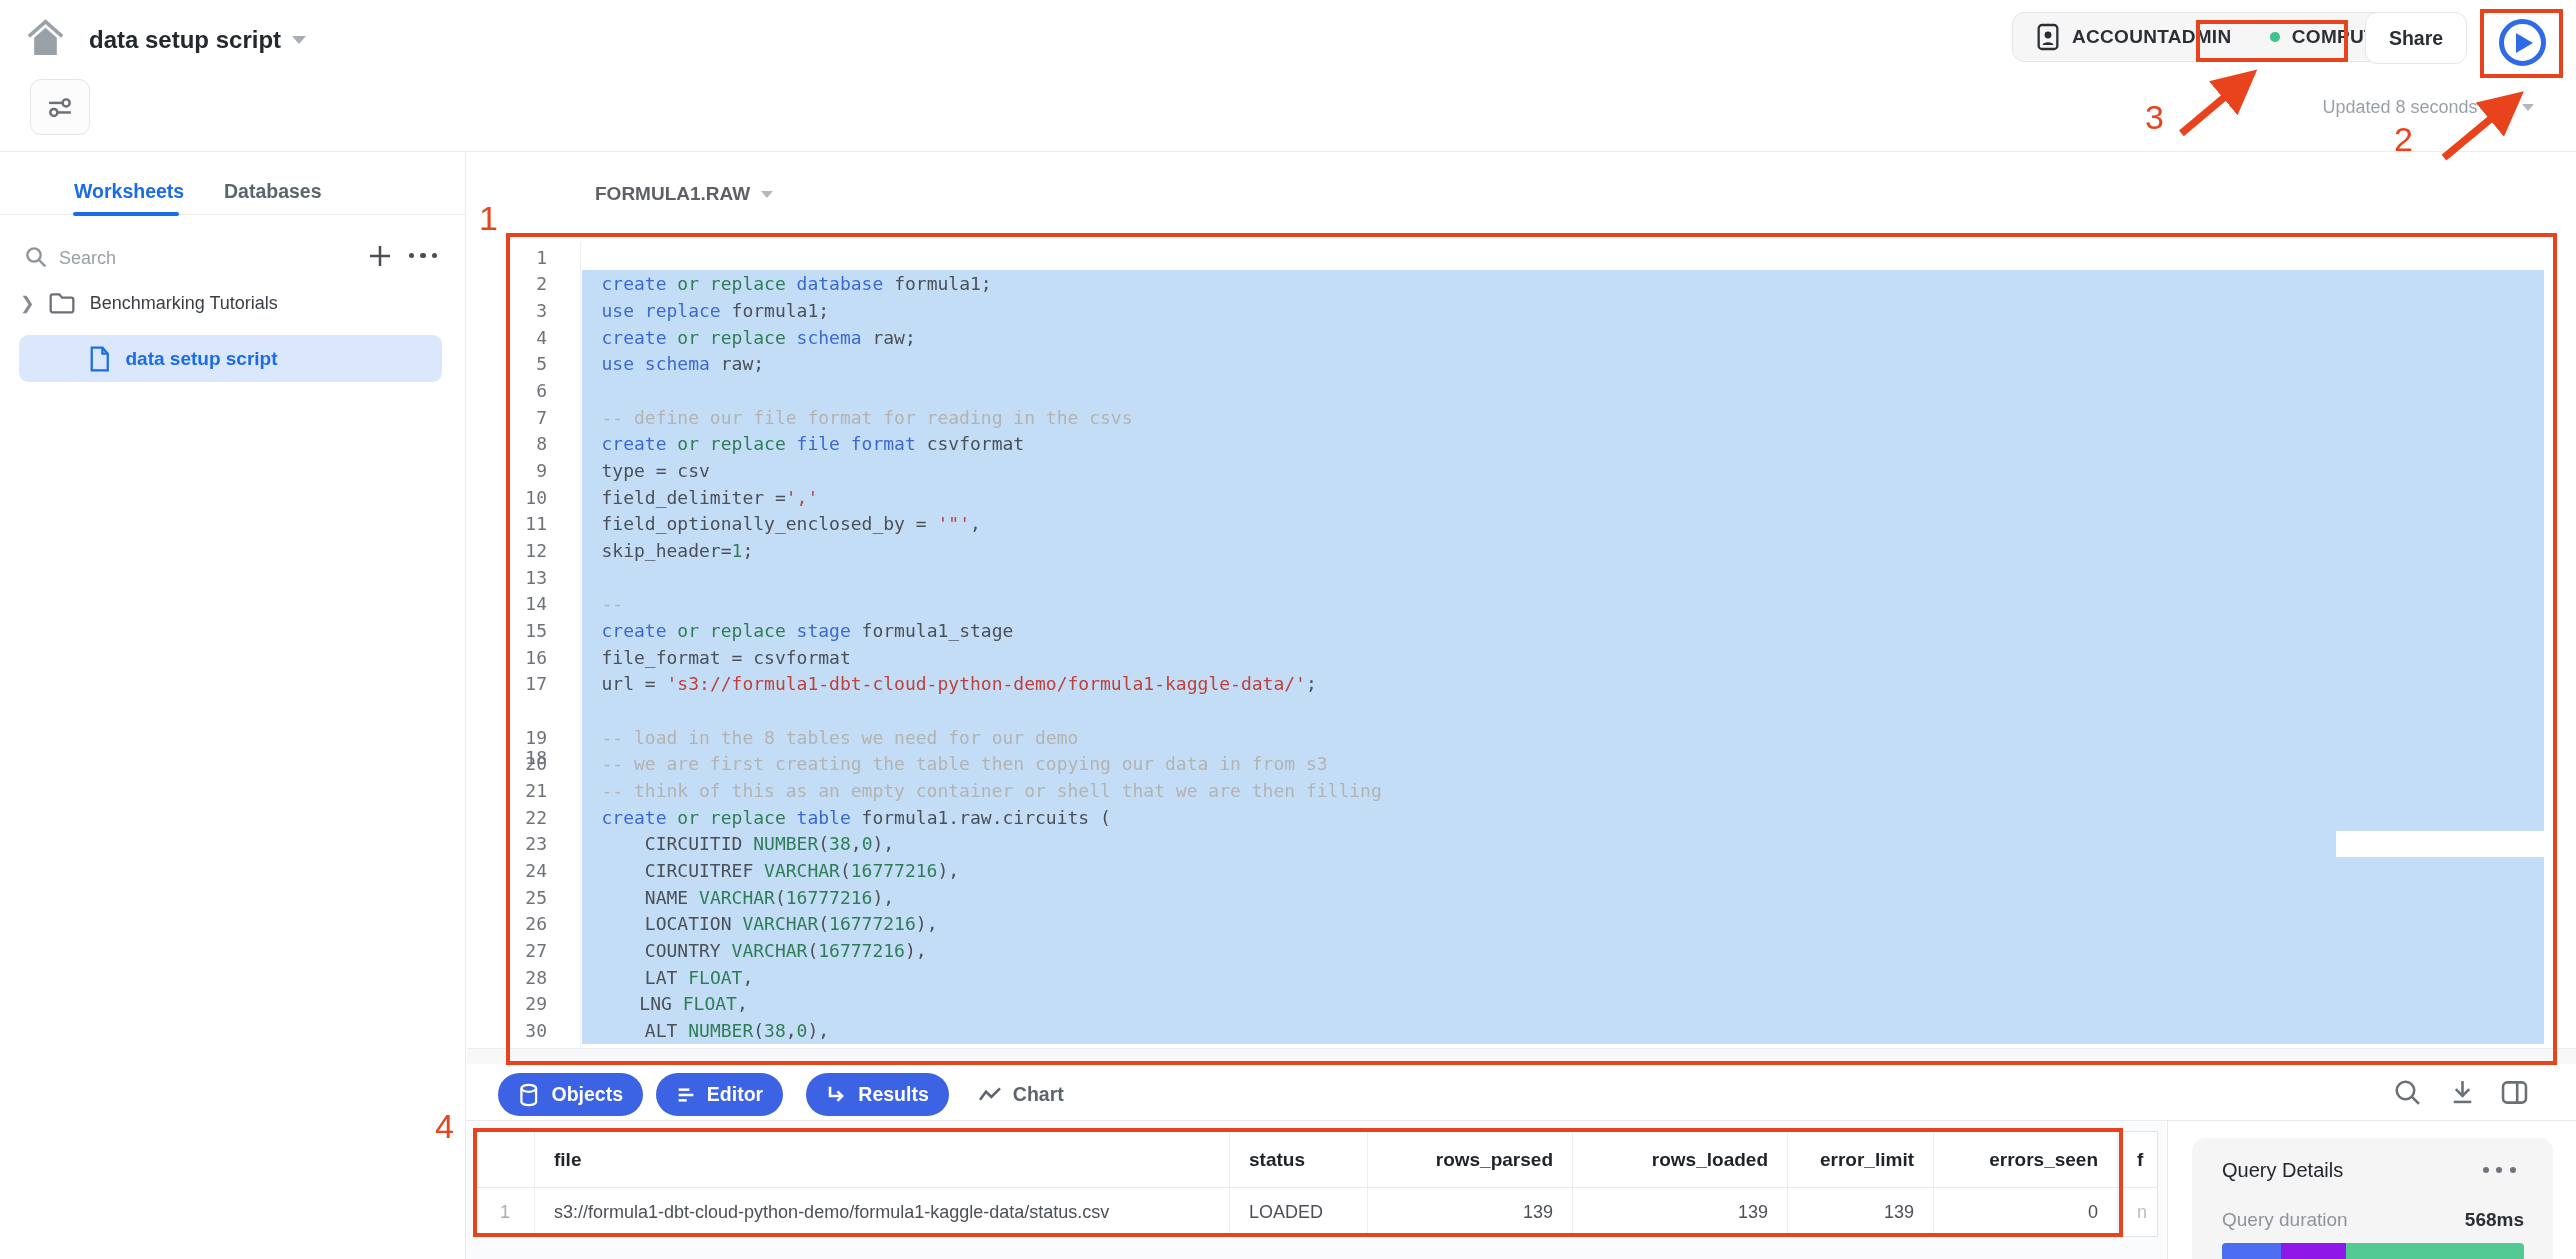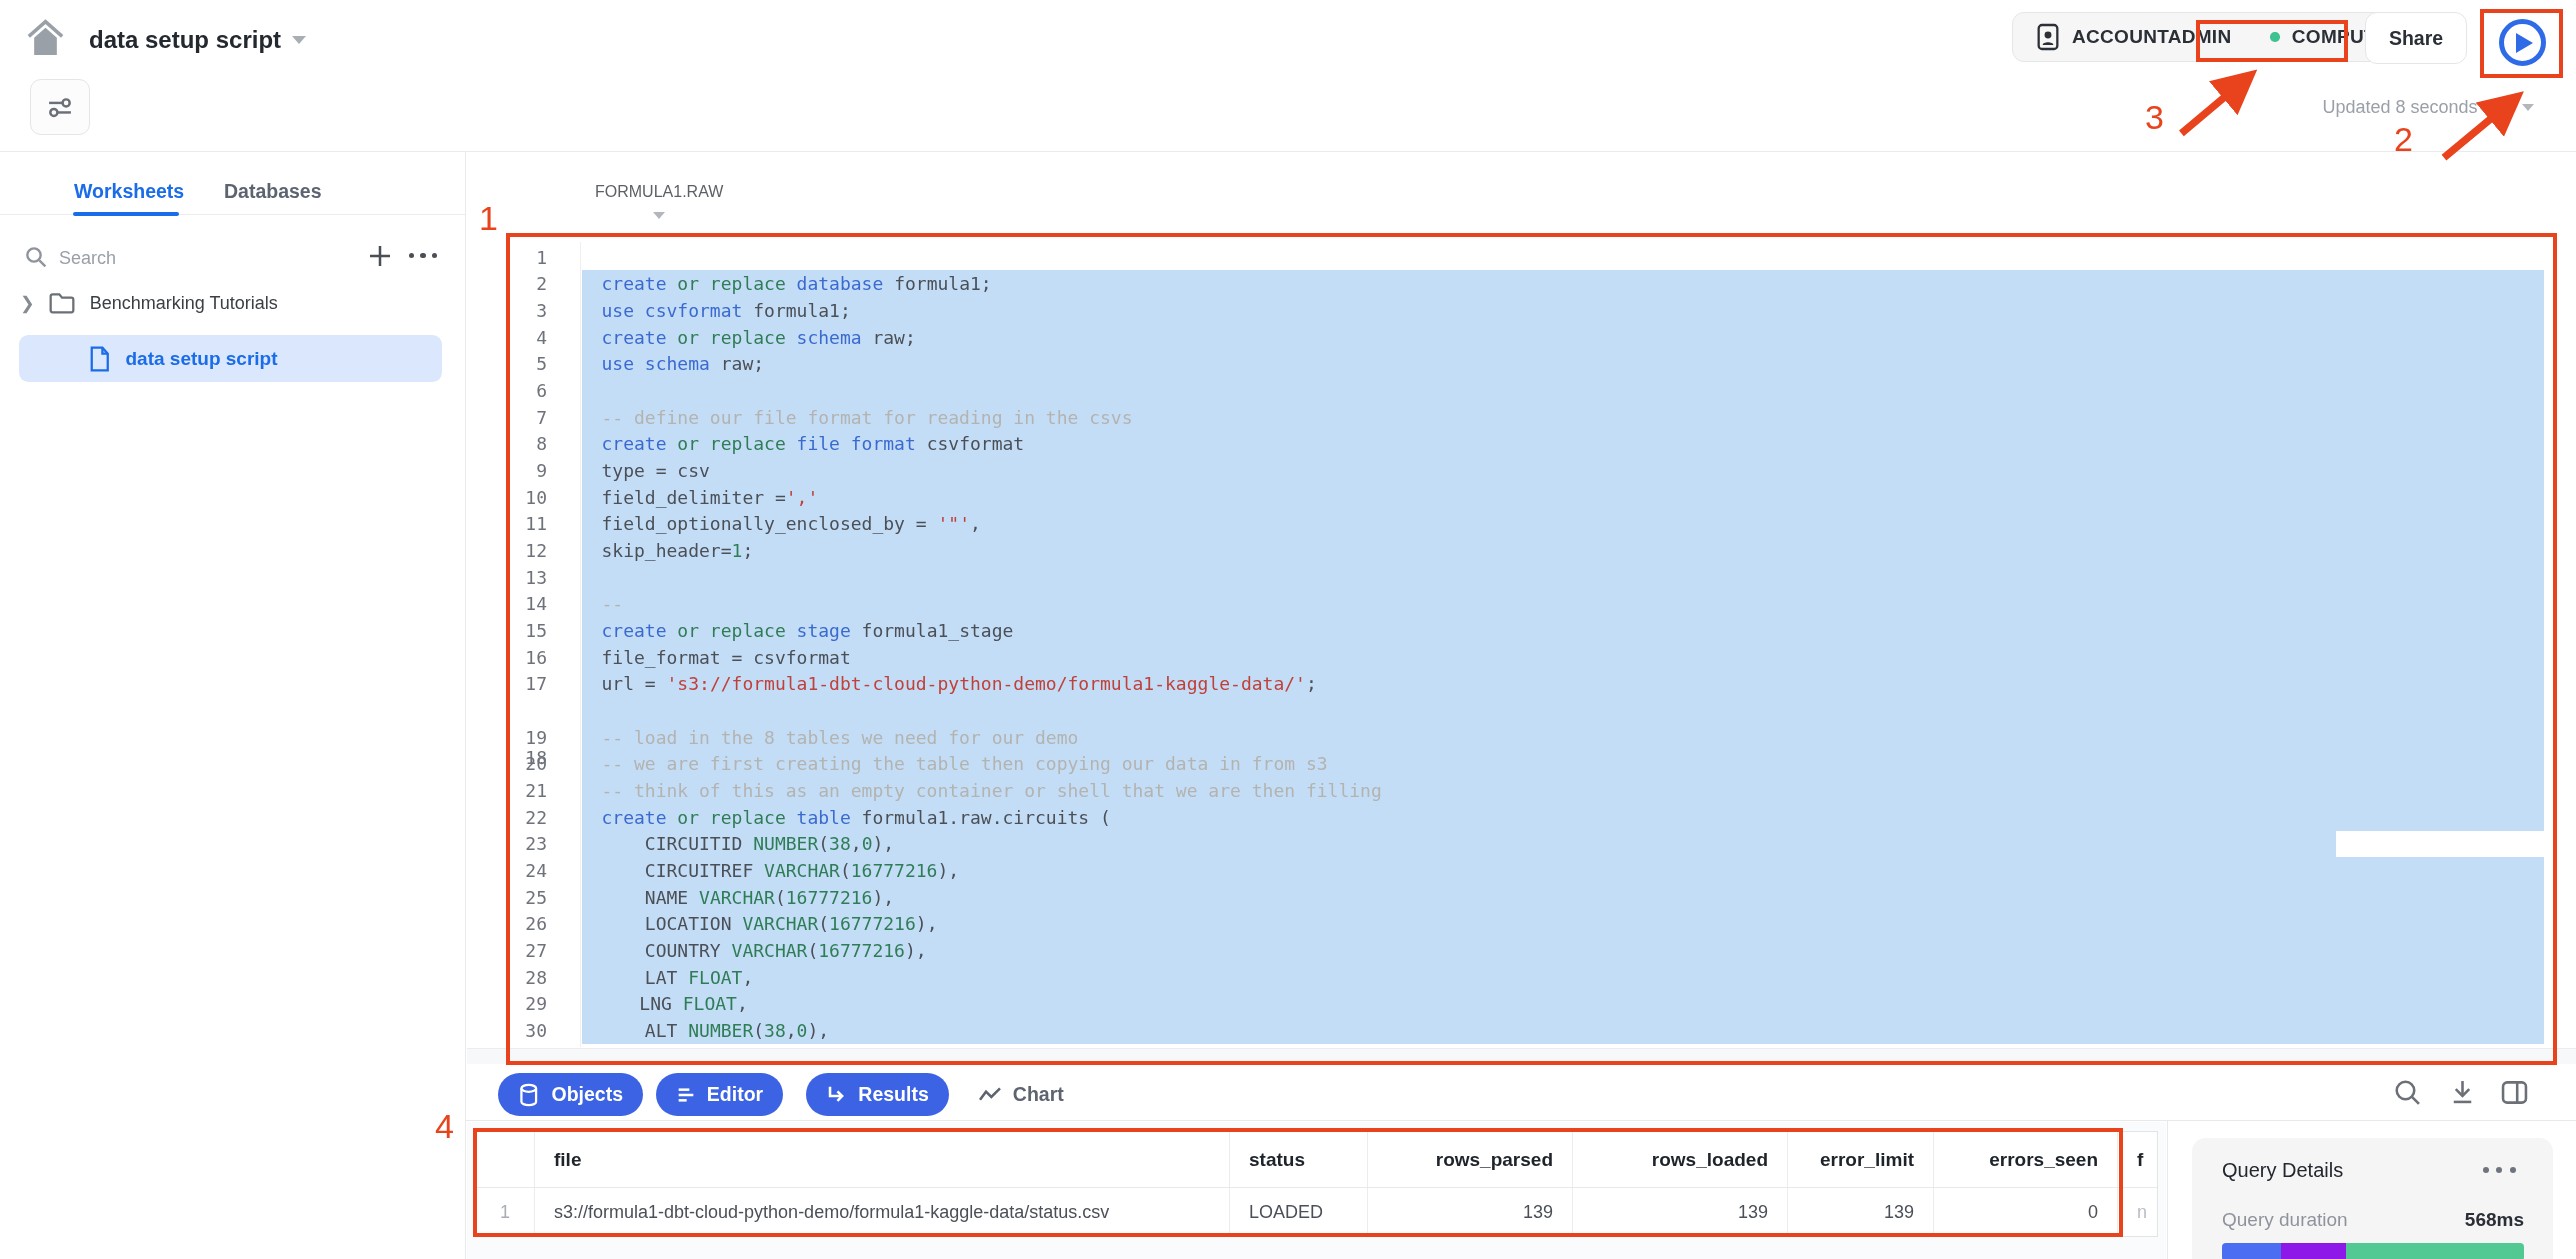--- a/index.html
+++ b/index.html
@@ -32,21 +32,21 @@
   .tab.active{color:#1a6ce8;}
   .tab.inactive{color:#5d6470;}
   .tab-underline{background:#1a6ce8;height:4px;border-radius:2px;}
   .side-divider{border-top:1.3px solid #ebecee;}
   .search-label{font-size:18px;color:#9aa0a8;}
   .tree-label{font-size:18px;color:#3b4046;}
   .sel-row{background:#dbe7fc;border-radius:9.4px;display:flex;align-items:center;gap:15px;padding-left:69px;box-sizing:border-box;}
   .sel-label{font-size:19px;font-weight:700;color:#1a6ce8;}
   .chev{font-size:17.5px;color:#878c94;}
   
-  .ctx{font-size:16px;font-weight:400;color:#5d6167;display:flex;align-items:center;gap:10.8px;flex-direction:column;}
+  .ctx{font-size:19px;font-weight:700;color:#5d6167;display:flex;align-items:center;gap:10.8px;}
   .gutter-num{position:absolute;width:54px;text-align:right;font-family:"DejaVu Sans Mono",monospace;
               font-size:18px;color:#6e727a;line-height:27px;}
   .code-line{position:absolute;height:27px;line-height:27px;font-family:"DejaVu Sans Mono",monospace;
              font-size:18px;white-space:pre;box-sizing:border-box;}
   .code-line.hl{background:#c4ddf6;}
   .c-kw{color:#3a6ad0;} .c-g{color:#2f7d56;} .c-id{color:#4b5057;} .c-com{color:#b3b3b0;} .c-str{color:#c0403a;}
   .gutter-border{left:580px;top:242px;width:0;height:805px;border-left:1.3px solid #efefef;}
   .hscroll{left:467px;top:1048px;width:2109px;height:15px;background:#f7f8f9;border-top:0.7px solid #ececee;}
   
   .pill-btn{background:#3c63e4;border-radius:21.5px;height:43px;display:flex;align-items:center;
@@ -165,21 +165,21 @@
 <div class="abs ctx" style="left:595px;top:183px;">
   <span>FORMULA1.RAW</span>
   <span class="caret-sm"></span>
 </div>
 
 <div id="code-area" class="abs" style="left:0;top:0;width:2576px;height:1259px;">
     <div class="gutter-num" style="left: 493px; top: 244px;">1</div>
     <div class="gutter-num" style="left: 493px; top: 270px;">2</div>
     <div class="code-line hl" style="left: 582px; top: 270px; width: 1962px; padding-left: 19.5px;"><span class="c-kw">create </span><span class="c-g">or replace </span><span class="c-kw">database </span><span class="c-id">formula1;</span></div>
     <div class="gutter-num" style="left: 493px; top: 297px;">3</div>
-    <div class="code-line hl" style="left: 582px; top: 297px; width: 1962px; padding-left: 19.5px;"><span class="c-kw">use csvformat </span><span class="c-id">formula1;</span></div>
+    <div class="code-line hl" style="left: 582px; top: 297px; width: 1962px; padding-left: 19.5px;"><span class="c-kw">use replace </span><span class="c-id">formula1;</span></div>
     <div class="gutter-num" style="left: 493px; top: 324px;">4</div>
     <div class="code-line hl" style="left: 582px; top: 324px; width: 1962px; padding-left: 19.5px;"><span class="c-kw">create </span><span class="c-g">or replace </span><span class="c-kw">schema </span><span class="c-id">raw;</span></div>
     <div class="gutter-num" style="left: 493px; top: 350px;">5</div>
     <div class="code-line hl" style="left: 582px; top: 350px; width: 1962px; padding-left: 19.5px;"><span class="c-kw">use schema </span><span class="c-id">raw;</span></div>
     <div class="gutter-num" style="left: 493px; top: 377px;">6</div>
     <div class="code-line hl" style="left: 582px; top: 377px; width: 1962px; padding-left: 19.5px;"></div>
     <div class="gutter-num" style="left: 493px; top: 404px;">7</div>
     <div class="code-line hl" style="left: 582px; top: 404px; width: 1962px; padding-left: 19.5px;"><span class="c-com">-- define our file format for reading in the csvs</span></div>
     <div class="gutter-num" style="left: 493px; top: 430px;">8</div>
     <div class="code-line hl" style="left: 582px; top: 430px; width: 1962px; padding-left: 19.5px;"><span class="c-kw">create </span><span class="c-g">or replace </span><span class="c-kw">file format </span><span class="c-id">csvformat</span></div>

